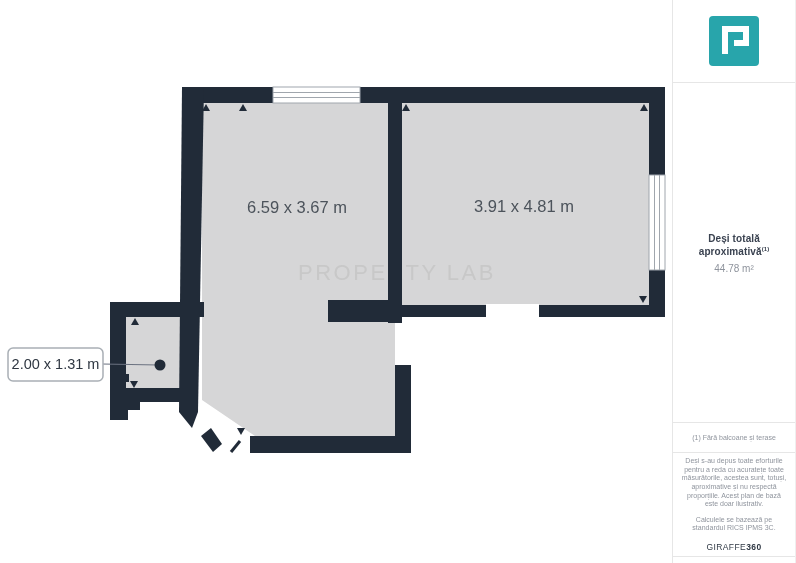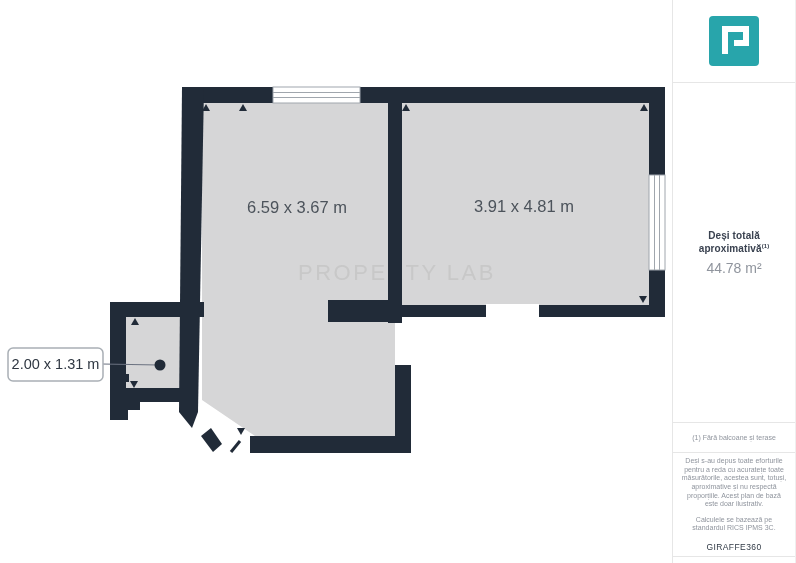--- a/index.html
+++ b/index.html
@@ -13,27 +13,27 @@
     position:absolute;left:672px;top:0;width:124px;height:563px;
     background:#ffffff;border-left:1px solid #e6e6e6;border-right:1px solid #efefef;
     box-sizing:border-box;display:flex;flex-direction:column;
   }
   .sec{box-sizing:border-box;border-bottom:1px solid #e6e6e6;}
   .logo-sec{height:83px;display:flex;align-items:center;justify-content:center;}
   .logo-box{width:50px;height:50px;}
   .area-sec{height:340px;display:flex;flex-direction:column;align-items:center;justify-content:center;text-align:center;padding:0 6px;}
   .area-title{font-size:10px;font-weight:700;color:#3a4250;letter-spacing:.1px;line-height:1.3;}
   .area-title sup{font-size:6px;}
-  .area-value{font-size:14px;color:#8f949d;margin-top:5px;}
+  .area-value{font-size:10px;color:#8f949d;margin-top:5px;}
   .footnote-sec{height:30px;display:flex;align-items:center;justify-content:center;font-size:7px;color:#8f949d;text-align:center;}
   .legal-sec{height:104px;display:flex;flex-direction:column;align-items:center;justify-content:center;text-align:center;padding:0 8px;}
   .legal-sec p{margin:0;font-size:7px;line-height:1.22;color:#8f949d;}
   .legal-sec .standard{margin-top:7px;}
   .brand{margin-top:9px;font-size:8.5px;color:#2f3844;letter-spacing:.4px;}
-  .brand b{font-weight:400;}
+  .brand b{font-weight:700;}
 </style>
 </head>
 <body>
 
 <div class="stage">
 
   <svg class="plan-svg" width="672" height="563" viewBox="0 0 672 563">
 
     <polygon points="202,103 388,103 388,322 395,322 395,436 255,436 202,400" fill="#D6D6D7"></polygon>
     <rect x="402" y="103" width="247" height="202" fill="#D6D6D7"></rect>

